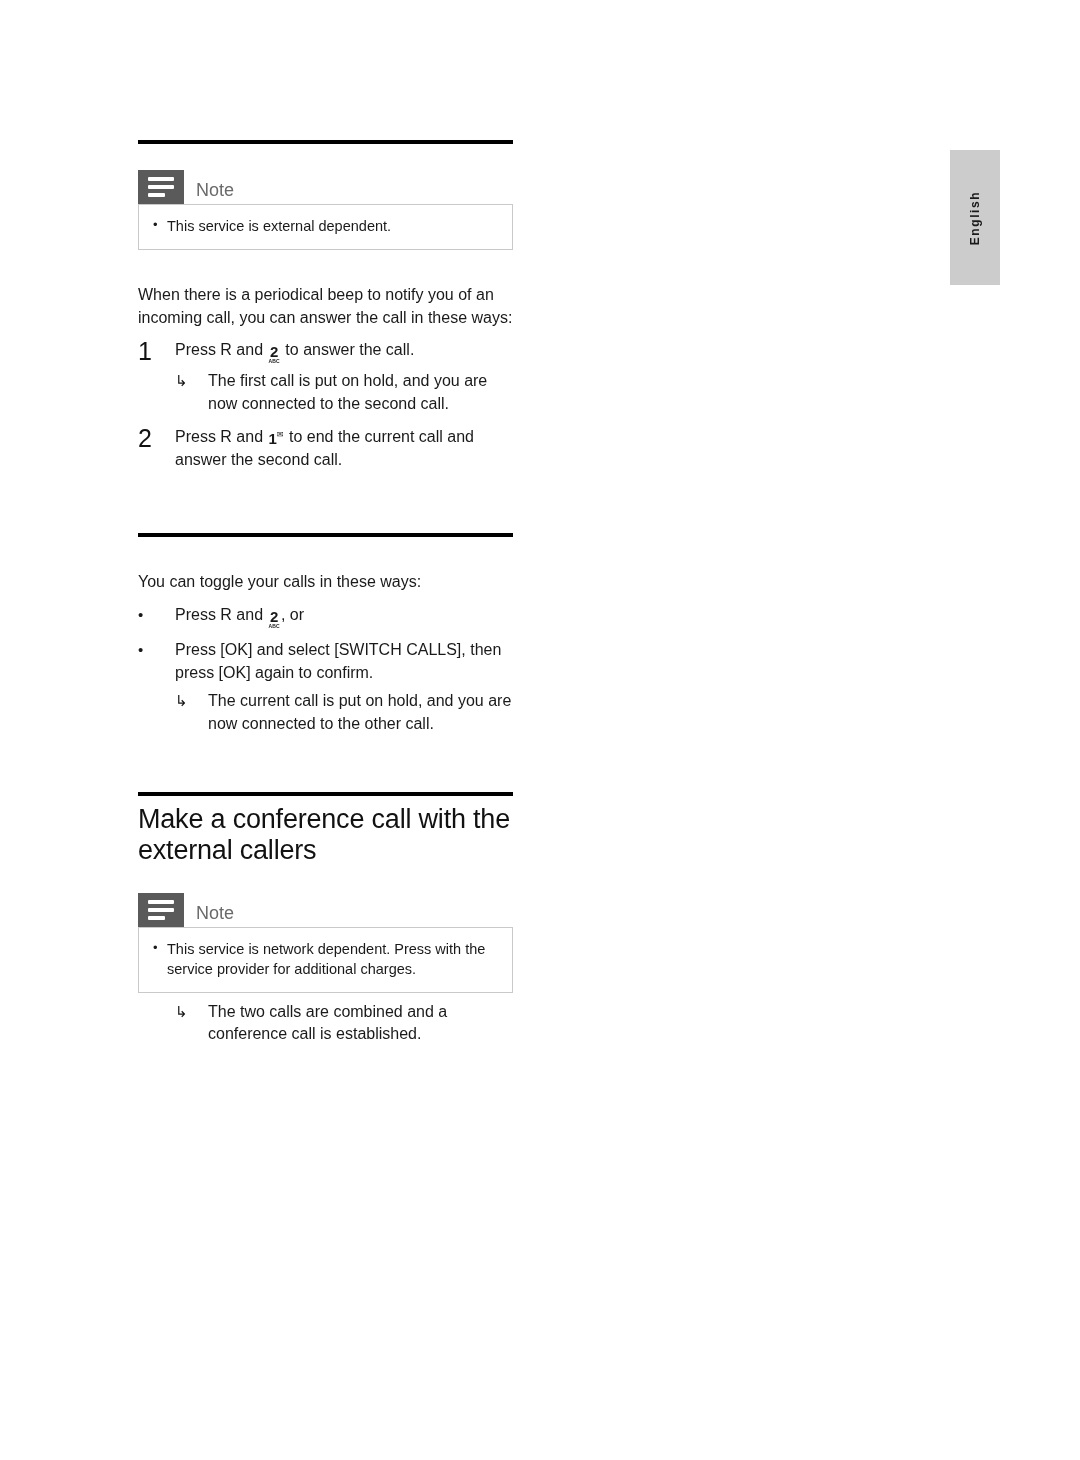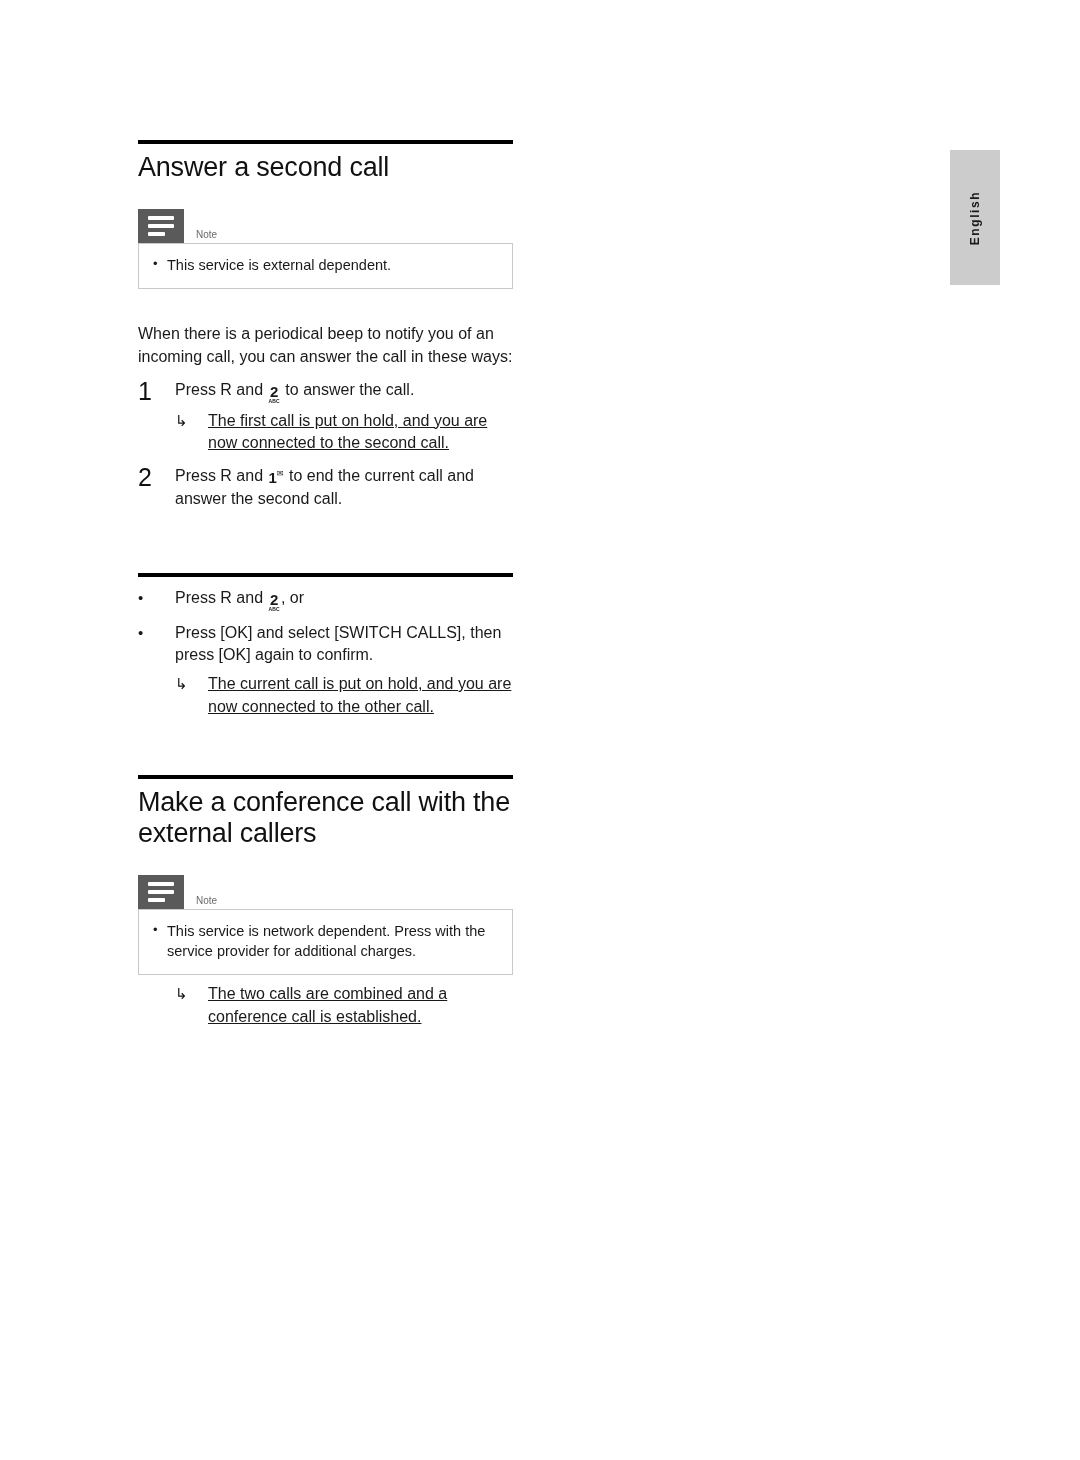--- a/index.html
+++ b/index.html
@@ -91,21 +91,21 @@
   .note-icon i {
     display: block;
     background: #ffffff;
     height: 4px;
     border-radius: 1px;
   }
   .note-icon i:nth-child(1) { width: 26px; }
   .note-icon i:nth-child(2) { width: 26px; }
   .note-icon i:nth-child(3) { width: 17px; margin-right: 9px; }
   .note-label {
-    font-size: 10px;
+    font-size: 18px;
     color: #6a6a6a;
     padding-left: 12px;
     padding-bottom: 3px;
   }
   .note-body {
     border: 1px solid #c9c9c9;
     border-top: 1px solid #c9c9c9;
     padding: 11px 14px 13px 14px;
     box-sizing: border-box;
   }
@@ -178,21 +178,20 @@
     width: 33px;
     flex: none;
     font-size: 15px;
     line-height: 1.5;
     color: #111111;
   }
   .result-body {
     flex: 1;
     font-size: 16px;
     line-height: 1.42;
-    text-decoration: underline;
   }
   .step .result { padding-left: 0; }
 
   
   .key {
     display: inline-flex;
     flex-direction: column;
     align-items: center;
     justify-content: flex-end;
     vertical-align: -2px;
@@ -252,21 +251,20 @@
 <div class="page">
 
   <div class="lang-tab">
     <span class="lang-tab-label">English</span>
   </div>
 
   <div class="column">
 
     <div class="section">
       <div class="rule"></div>
-      <h1 class="section-title">Answer a second call</h1>
 
       <div class="note">
         <div class="note-head">
           <span class="note-icon">
             <i></i>
               <i></i>
               <i></i>
           </span>
           <span class="note-label">Note</span>
         </div>
@@ -307,20 +305,21 @@
         </div>
 
       </div>
     </div>
 
     <div class="gap-xl"></div>
 
     <div class="section">
       <div class="rule"></div>
 
+      <p class="body-text">You can toggle your calls in these ways:</p>
 
       <div class="bullets">
 
         <div class="bullet">
           <span class="bullet-dot">•</span>
           <div class="bullet-body">
             <span>Press R and </span><span class="key">
                 <span class="key-main">2</span>
                 <span class="key-sub">ABC</span>
               </span><span>, or</span>

